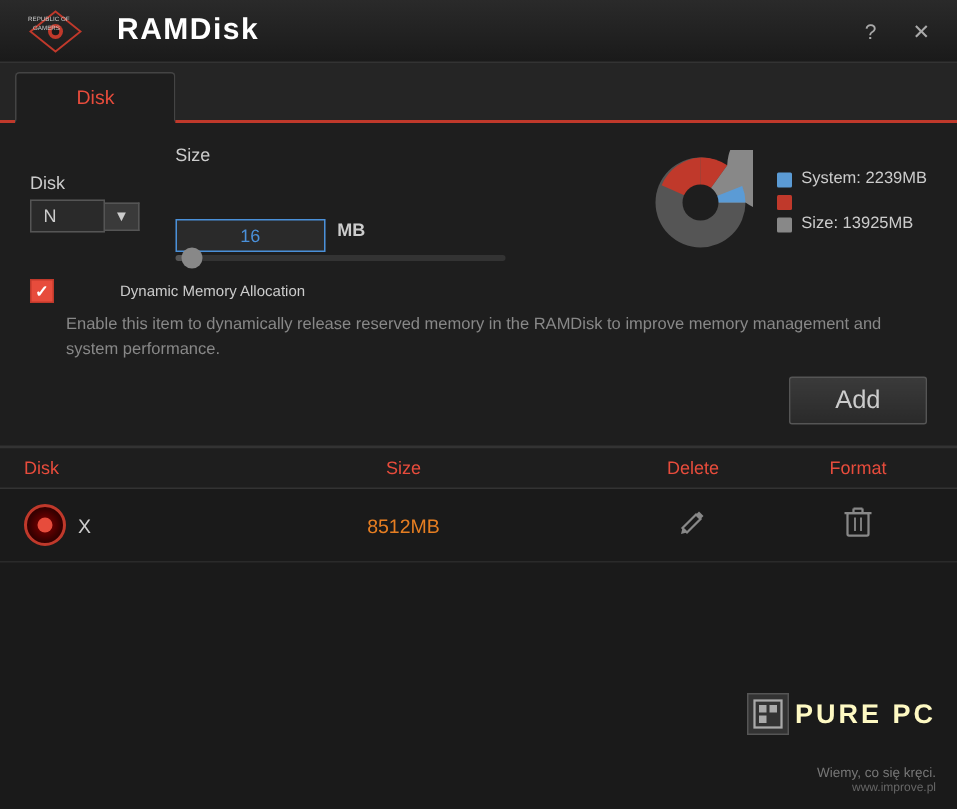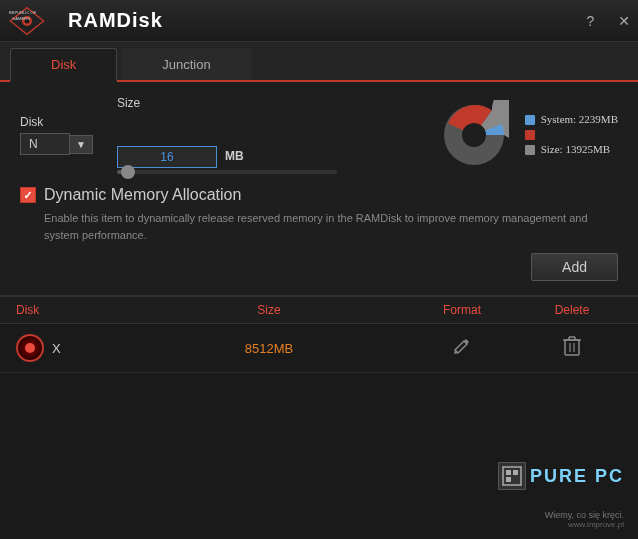--- a/index.html
+++ b/index.html
@@ -12,21 +12,21 @@
       color: #ccc;
       overflow: hidden;
     }
 
     
     .titlebar {
       background: linear-gradient(180deg, #2a2a2a 0%, #1a1a1a 100%);
       height: 42px;
       display: flex;
       align-items: center;
-      padding: 0 2px;
+      padding: 0 12px;
       border-bottom: 1px solid #333;
     }
     .titlebar-logo {
       display: flex;
       align-items: center;
       gap: 8px;
       margin-right: 16px;
     }
     .rog-logo {
       width: 50px;
@@ -135,21 +135,21 @@
       border: 1px solid #555;
       border-left: none;
       color: #ccc;
       padding: 3px 6px;
       cursor: pointer;
       font-size: 10px;
     }
 
     .size-group {
       display: flex;
-      align-items: center;
+      align-items: flex-start;
       gap: 8px;
       margin-top: 32px;
     }
 
     .size-input {
       background: #2a2a2a;
       border: 1px solid #4a90d9;
       color: #4a90d9;
       padding: 3px 8px;
       font-size: 12px;
@@ -205,21 +205,20 @@
     }
 
     .legend {
       font-size: 11px;
       line-height: 1.8;
     }
     .legend-item {
       display: flex;
       align-items: center;
       gap: 6px;
-      font-family: Liberation Serif, serif;
     }
     .legend-dot {
       width: 10px;
       height: 10px;
       border-radius: 1px;
       flex-shrink: 0;
     }
 
     
     .dma-section {
@@ -248,21 +247,22 @@
     }
 
     .checkbox-checkmark {
       color: #fff;
       font-size: 11px;
       font-weight: bold;
     }
 
     .dma-title {
       color: #ccc;
-      font-size: 16px;
+      font-size: 10px;
+      margin-left: 36px;
     }
 
     .dma-desc {
       color: #888;
       font-size: 11px;
       line-height: 1.5;
       margin-left: 24px;
     }
 
     
@@ -270,21 +270,21 @@
       display: flex;
       justify-content: flex-end;
       margin-top: 10px;
     }
 
     .add-btn {
       background: linear-gradient(180deg, #3a3a3a 0%, #2a2a2a 100%);
       border: 1px solid #555;
       color: #ccc;
       padding: 5px 30px;
-      font-size: 14px;
+      font-size: 17px;
       cursor: pointer;
       border-radius: 2px;
     }
 
     
     .table-section {
       flex: 1;
       background: #1a1a1a;
       border-top: 1px solid #333;
       position: relative;
@@ -378,21 +378,21 @@
       text-align: right;
     }
     .purepc-box {
       display: flex;
       flex-direction: column;
       align-items: flex-end;
     }
     .purepc-brand {
       font-size: 18px;
       font-weight: bold;
-      color: #7dd3fc;
+      color: #fef9c3;
       letter-spacing: 2px;
       display: flex;
       align-items: center;
       gap: 4px;
       padding-left: 45px;
     }
     .purepc-icon {
       width: 28px;
       height: 28px;
       background: #333;
@@ -430,23 +430,20 @@
     <button class="titlebar-btn">?</button>
     <button class="titlebar-btn">✕</button>
   </div>
 </div>
 
 <div class="main-content">
 
   <div class="tabs">
     <div class="tab active">
       <span>Disk</span>
-    </div>
-    <div class="tab">
-      <span>Junction</span>
     </div>
   </div>
 
   <div class="config-section">
     <div class="config-row">
 
       <div class="field-group">
         <div class="field-label">Disk</div>
         <div class="disk-select-wrapper">
           <select class="disk-select">
@@ -514,22 +511,22 @@
     <div class="add-btn-row">
       <button class="add-btn">Add</button>
     </div>
   </div>
 
   <div class="table-section">
 
     <div class="table-header">
       <div class="th">Disk</div>
       <div class="th">Size</div>
+      <div class="th">Delete</div>
       <div class="th">Format</div>
-      <div class="th">Delete</div>
     </div>
 
     <div class="table-row">
       <div class="td">
         <div class="disk-icon-wrapper">
           <div class="disk-icon">
             <div class="disk-icon-inner"></div>
           </div>
           <span class="disk-letter">X</span>
         </div>

